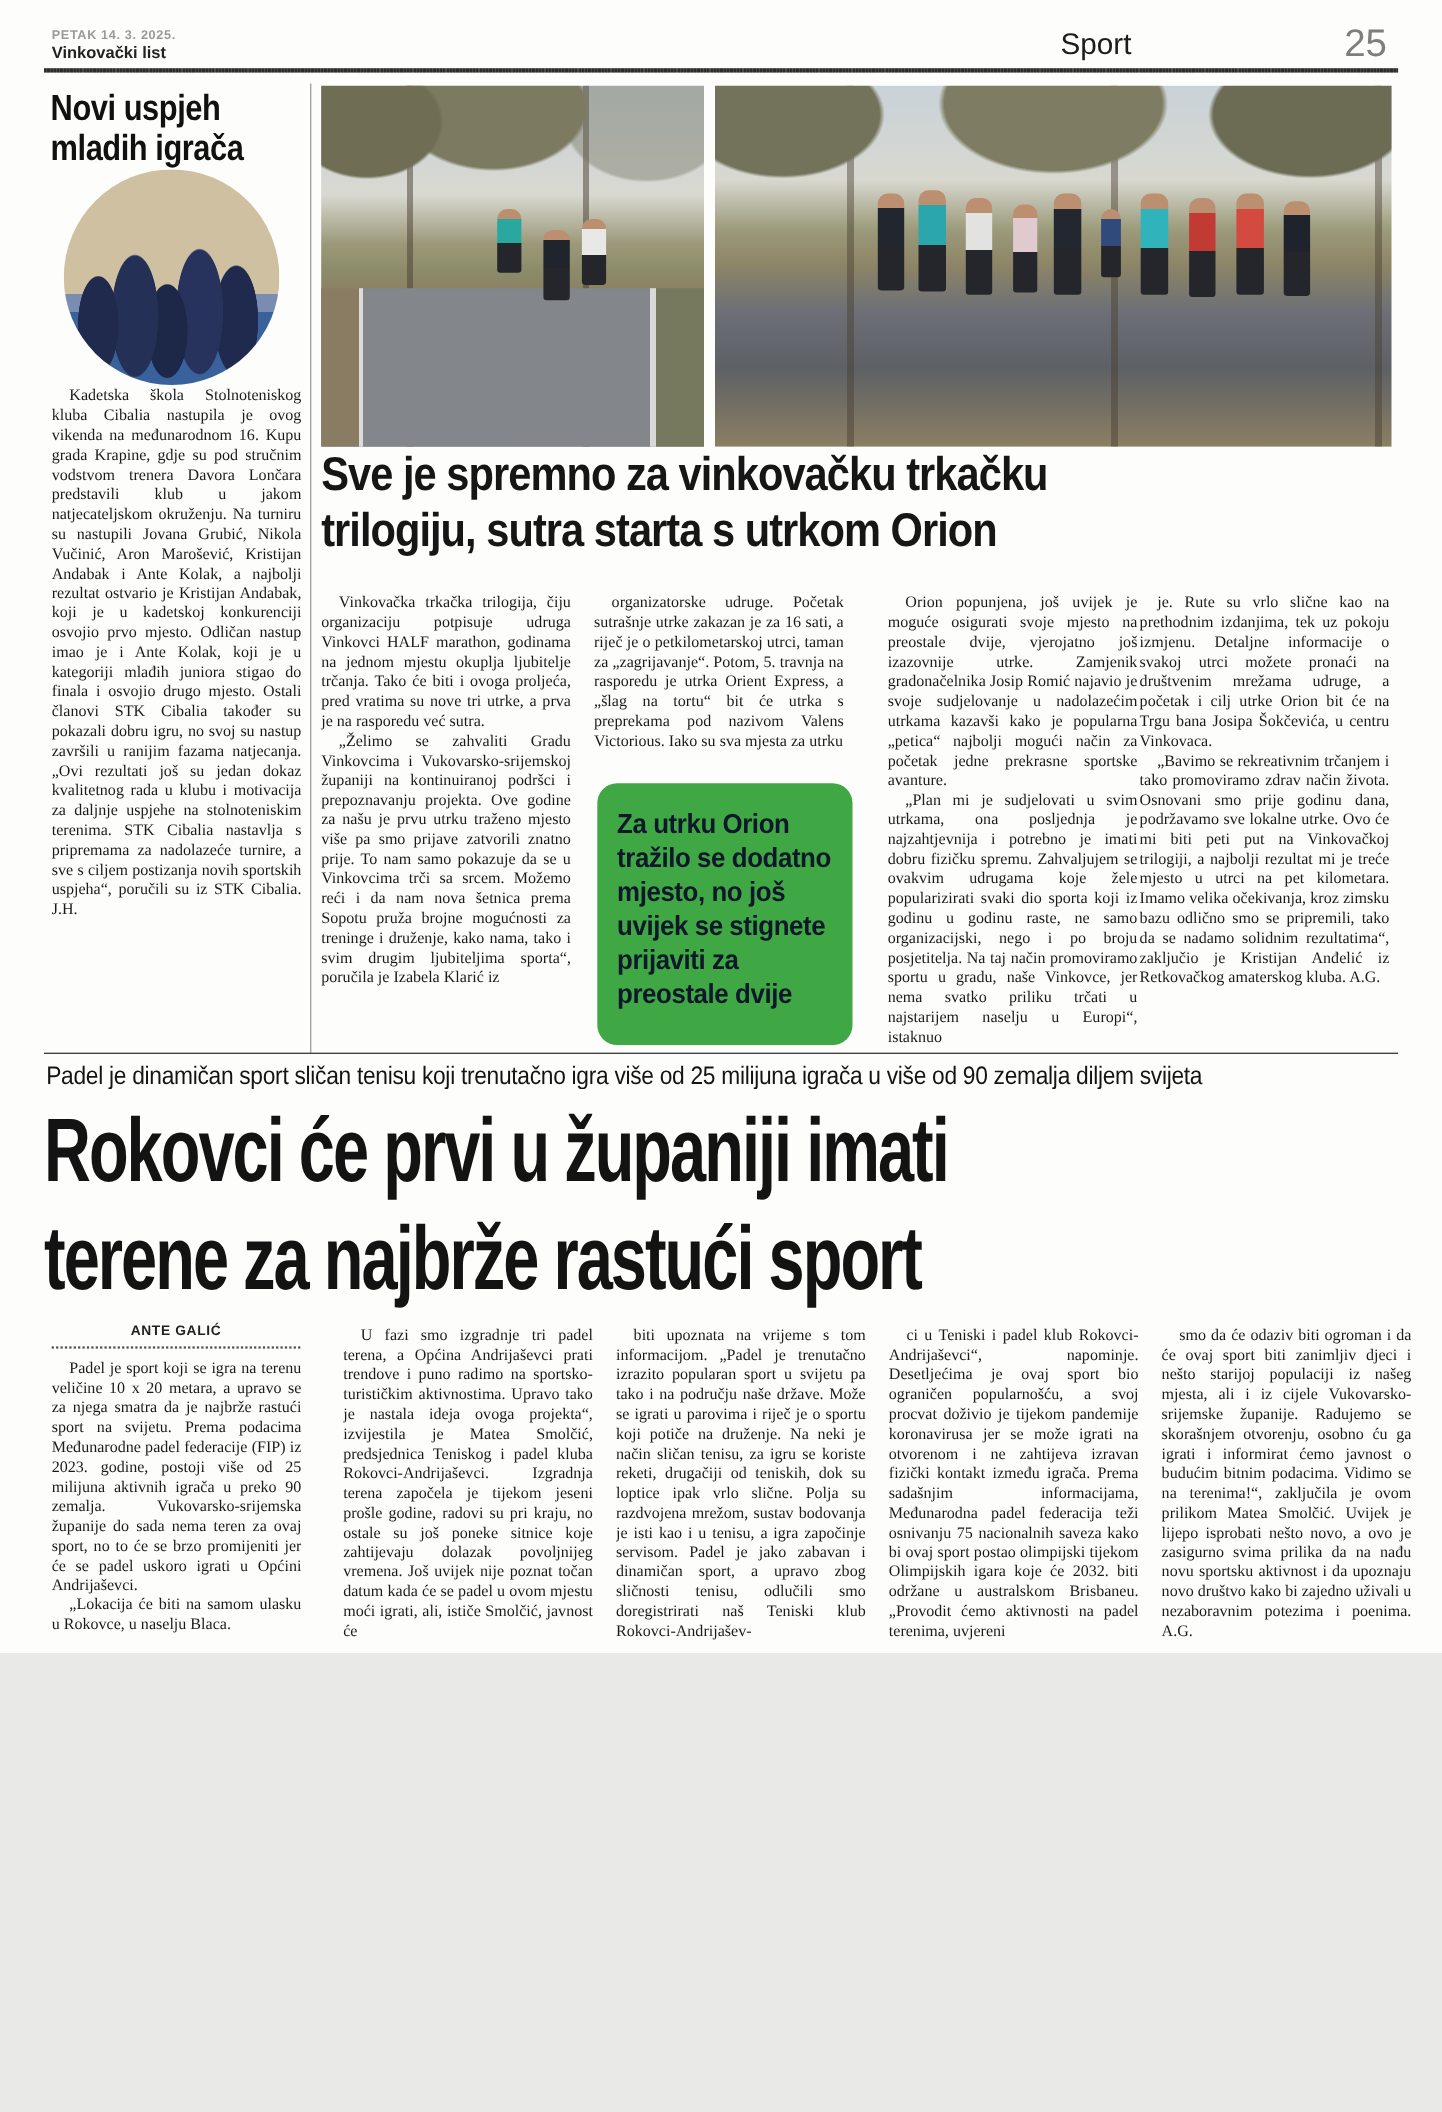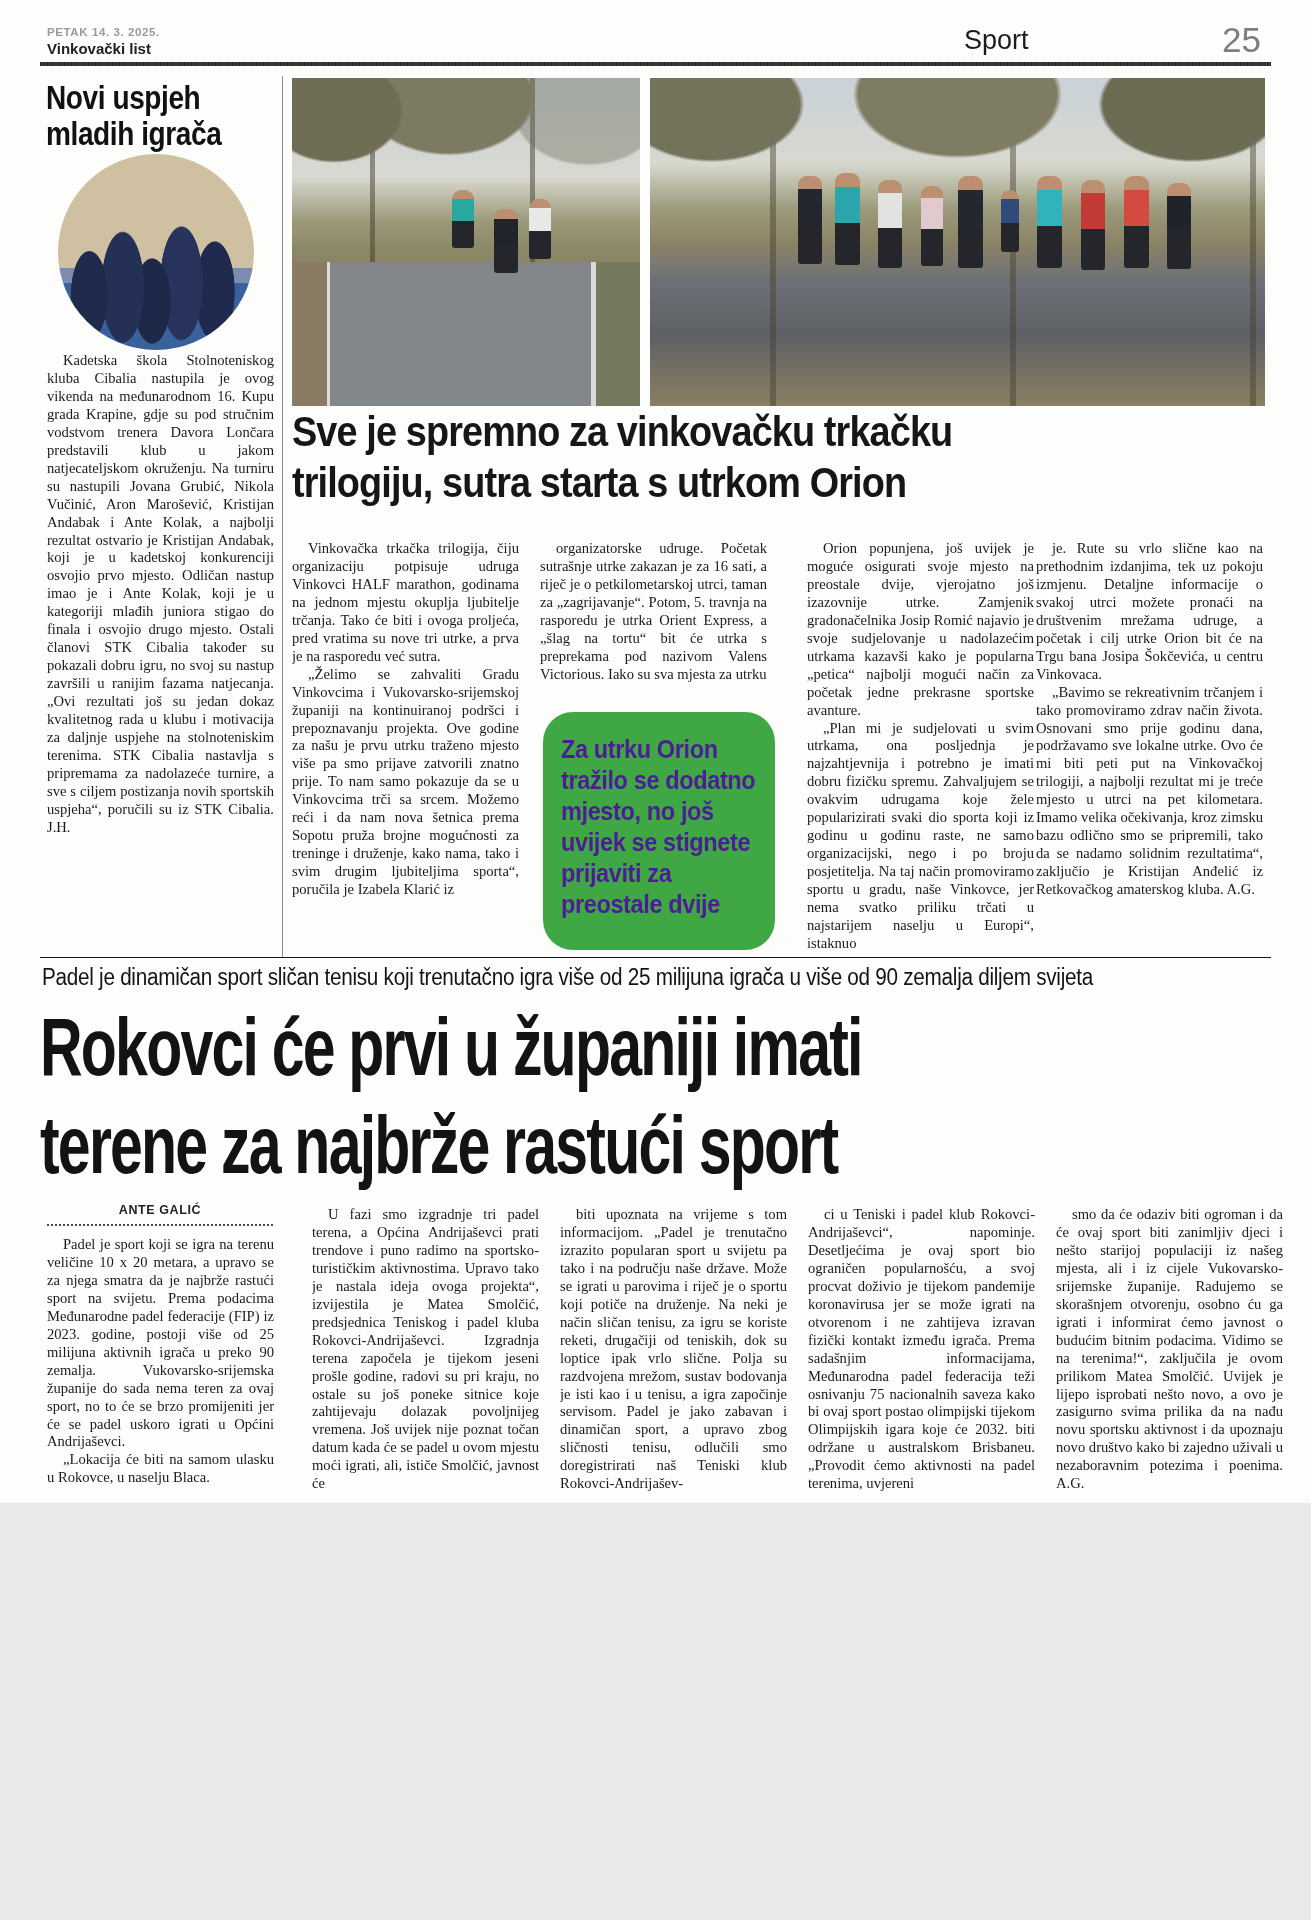--- a/index.html
+++ b/index.html
@@ -51,22 +51,22 @@
       background:linear-gradient(90deg,#8a7c63 0 10%, #dcdcda 10% 11%, #83868b 11% 86%, #d8d9d8 86% 87.5%, #77795f 87.5%);}
   .fig{position:absolute;border-radius:9px 9px 3px 3px;
        background:linear-gradient(180deg, var(--h,#bb8f6f) 0 15%, var(--s,#333) 15% 54%, #24262b 54% 100%);}
   
   .main-h{font-family:"Liberation Sans",sans-serif;font-weight:900;color:#161616;
           letter-spacing:-1px;white-space:nowrap;transform:scaleX(.88);transform-origin:0 0;}
   .main-h1{left:292px;top:407px;font-size:43px;}
   .main-h2{left:292px;top:458px;font-size:43px;}
   .col{width:227px;text-align:justify;font-size:14.6px;line-height:17.95px;overflow:hidden;}
   .mcol{top:540px;height:416px;}
-  .pull-quote{left:543px;top:712px;width:232px;height:238px;border-radius:30px;
-      background:#3FA845;color:#4c1d95;font-family:"Liberation Sans",sans-serif;
+  .pull-quote{left:543px;top:712px;width:232px;height:238px;border-radius:18px;
+      background:#3FA845;color:#0f172a;font-family:"Liberation Sans",sans-serif;
       font-weight:900;font-size:25px;line-height:31px;letter-spacing:-.4px;
       padding:22px 18px;box-sizing:border-box;}
   .pq-inner{transform:scaleX(.94);transform-origin:0 0;width:106%;}
   
   .sec-rule{left:40px;top:957px;width:1231px;height:1px;background:#151515;}
   .kicker{left:42px;top:964px;font-family:"Liberation Sans",sans-serif;font-size:23px;
           font-weight:500;color:#141414;white-space:nowrap;letter-spacing:-.3px;
           transform:scaleX(.90);transform-origin:0 0;}
   .padel-h{font-family:"Liberation Sans",sans-serif;font-weight:900;color:#131313;
            letter-spacing:-2.5px;white-space:nowrap;transform:scaleX(.72);transform-origin:0 0;}

